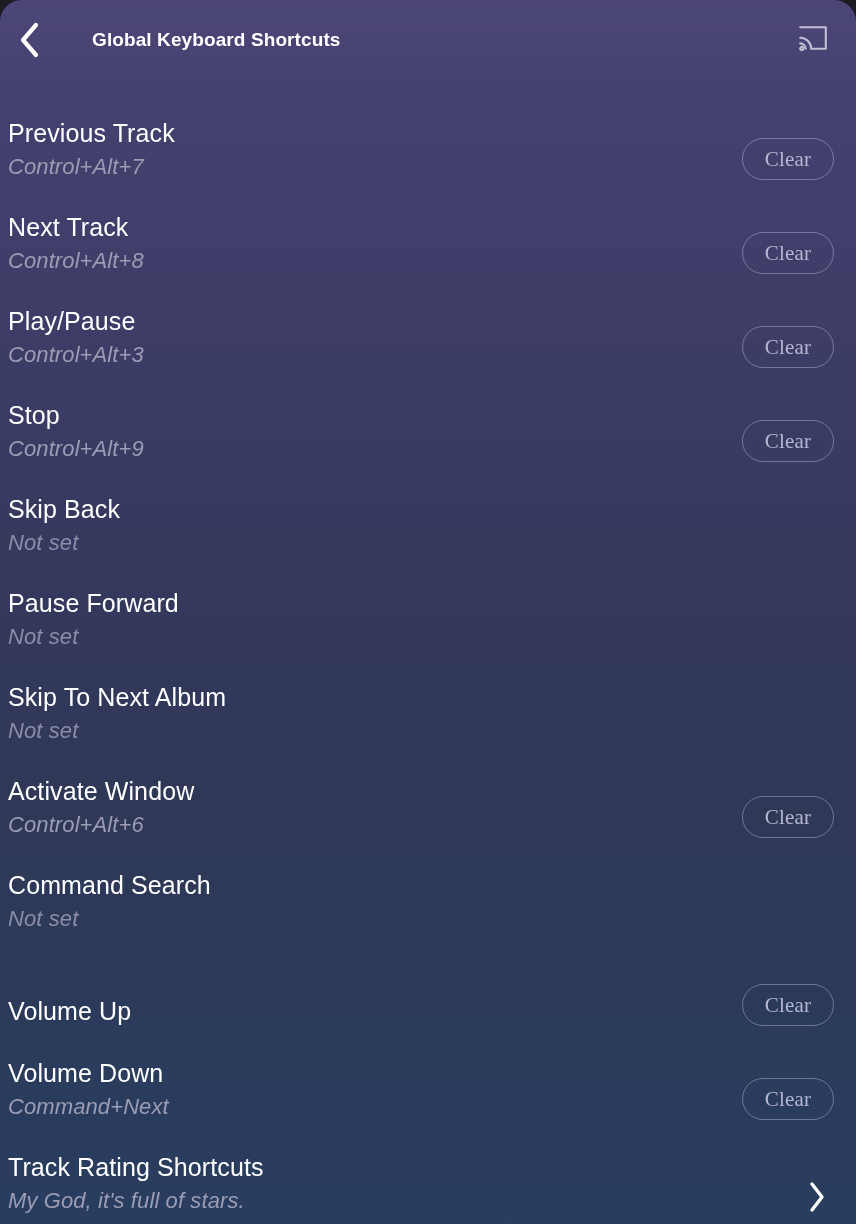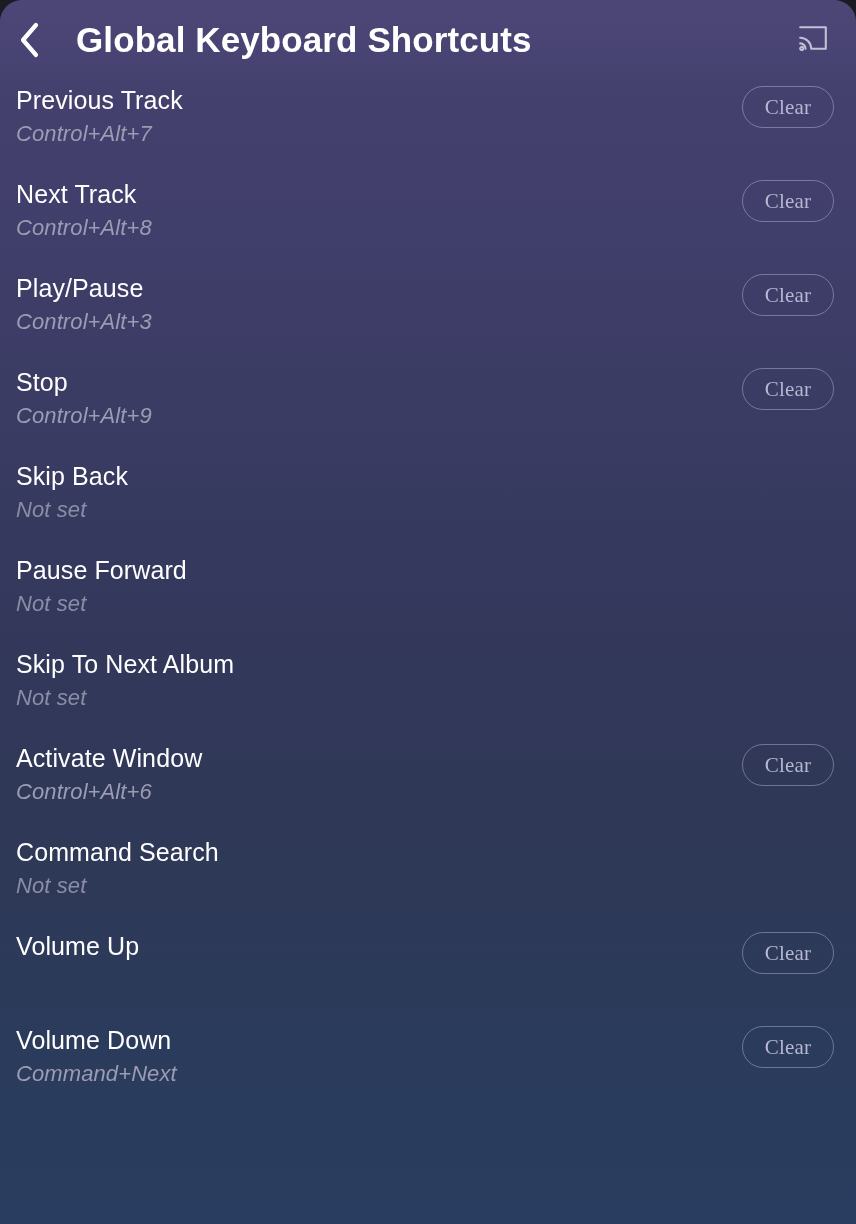--- a/index.html
+++ b/index.html
@@ -48,25 +48,25 @@
     display: flex;
     align-items: center;
     justify-content: flex-start;
     flex: 0 0 auto;
     cursor: pointer;
   }
   .back-btn svg { display:block; }
 
   .header-title {
     flex: 1 1 auto;
-    font-size: 35px;
+    font-size: 19px;
     font-weight: bold;
     color: #ffffff;
     letter-spacing: 0.1px;
-    margin-left: 14px;
+    margin-left: 30px;
     white-space: nowrap;
   }
 
   .cast-btn {
     flex: 0 0 auto;
     width: 42px;
     height: 42px;
     display: flex;
     align-items: center;
     justify-content: center;
@@ -74,23 +74,23 @@
     opacity: 0.82;
   }
 
   
   .list {
     padding-top: 6px;
   }
   .row {
     position: relative;
     display: flex;
-    align-items: flex-start;
+    align-items: flex-end;
     min-height: 94px;
-    padding: 0 22px 0 16px;
+    padding: 0 22px 0 8px;
   }
   .row-text {
     flex: 1 1 auto;
     min-width: 0;
   }
   .row-title {
     font-size: 25px;
     color: #ffffff;
     line-height: 1.18;
     font-weight: normal;
@@ -254,15 +254,28 @@
       </div>
       <div class="row">
         <div class="row-text">
           <div class="row-title">Volume Down</div>
           <div class="row-sub">Command+Next</div>
         </div>
         <div class="row-action">
           <button class="clear-btn">Clear</button>
         </div>
       </div>
+      <div class="row">
+        <div class="row-text">
+          <div class="row-title">Track Rating Shortcuts</div>
+          <div class="row-sub">My God, it's full of stars.</div>
+        </div>
+        <div class="row-action">
+          <span class="chevron-right">
+            <svg width="18" height="32" viewBox="0 0 18 32" fill="none">
+              <path d="M4 3 L14 16 L4 29" stroke="#ffffff" stroke-width="3.4" stroke-linecap="round" stroke-linejoin="round"></path>
+            </svg>
+          </span>
+        </div>
+      </div>
     </div>
 
 </div>
 
 </body></html>

